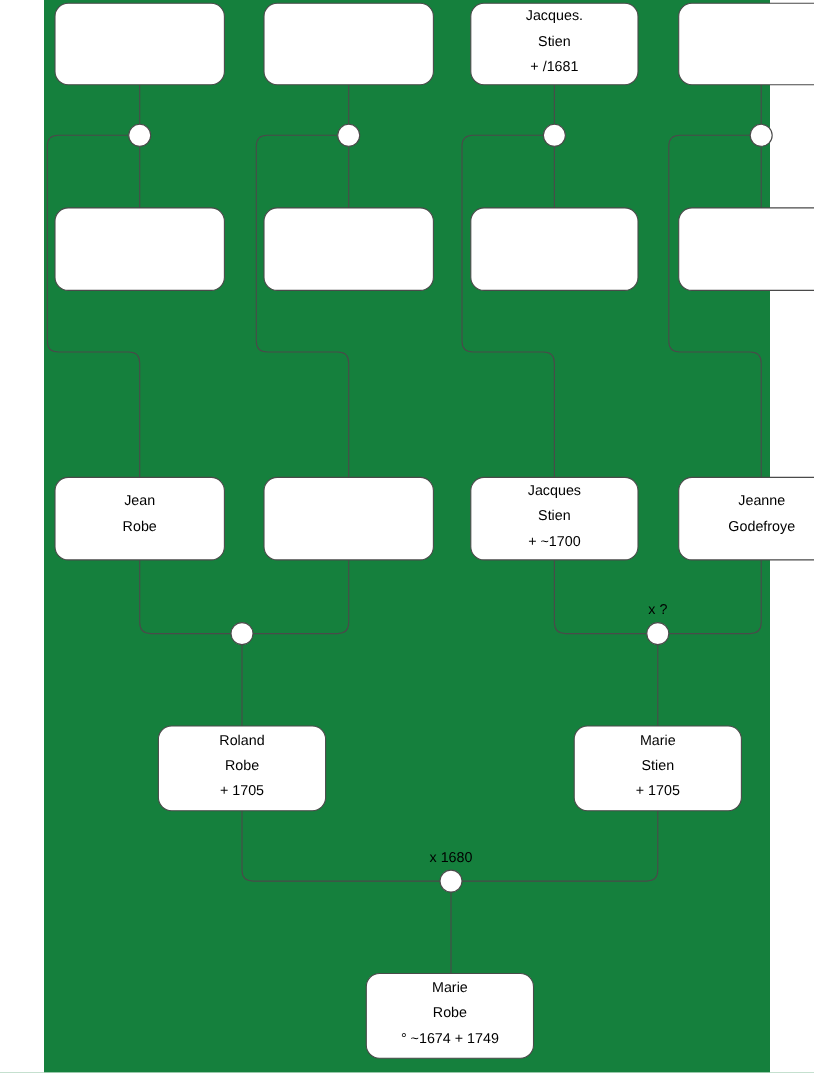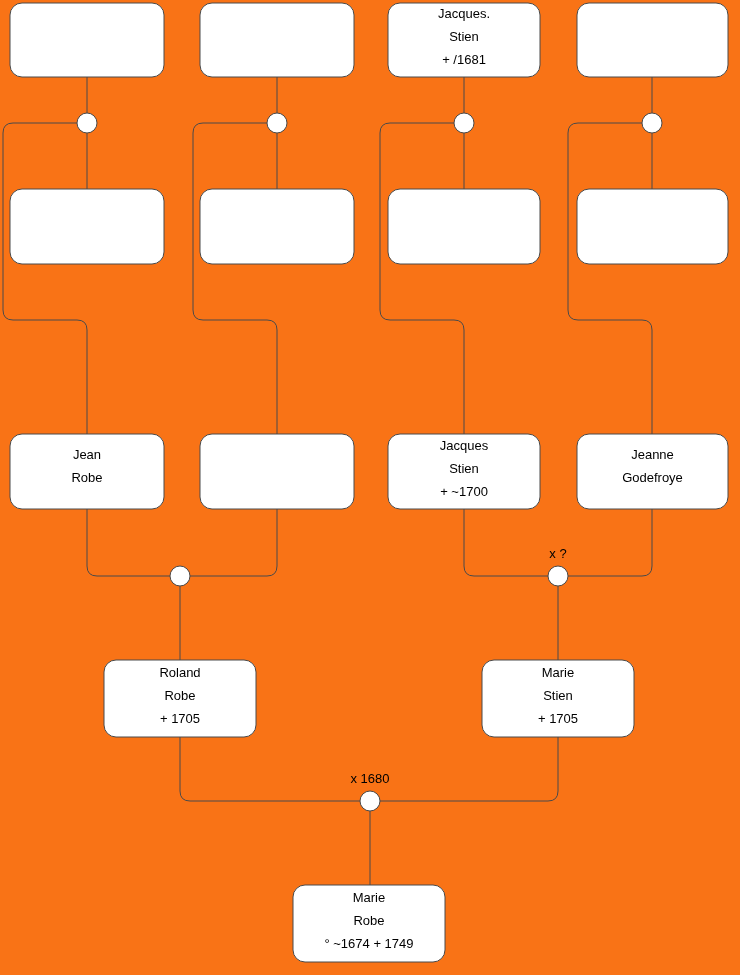--- a/index.html
+++ b/index.html
@@ -2,24 +2,25 @@
 <html><head>
 <meta charset="utf-8">
 <style>
   html, body {
     margin: 0;
     padding: 0;
     background: #ffffff;
   }
   #tree-root {
     position: relative;
-    width: 740px;
+    width: 660px;
     height: 975px;
-    background: #f97316;
+    background: #15803d;
     font-family: "Liberation Sans", sans-serif;
+    margin-left: 40px;
   }
   svg.tree-svg {
     display: block;
     width: 740px;
     height: 975px;
   }
   .person-box {
     fill: #ffffff;
     stroke: #4a4a4a;
     stroke-width: 1;

